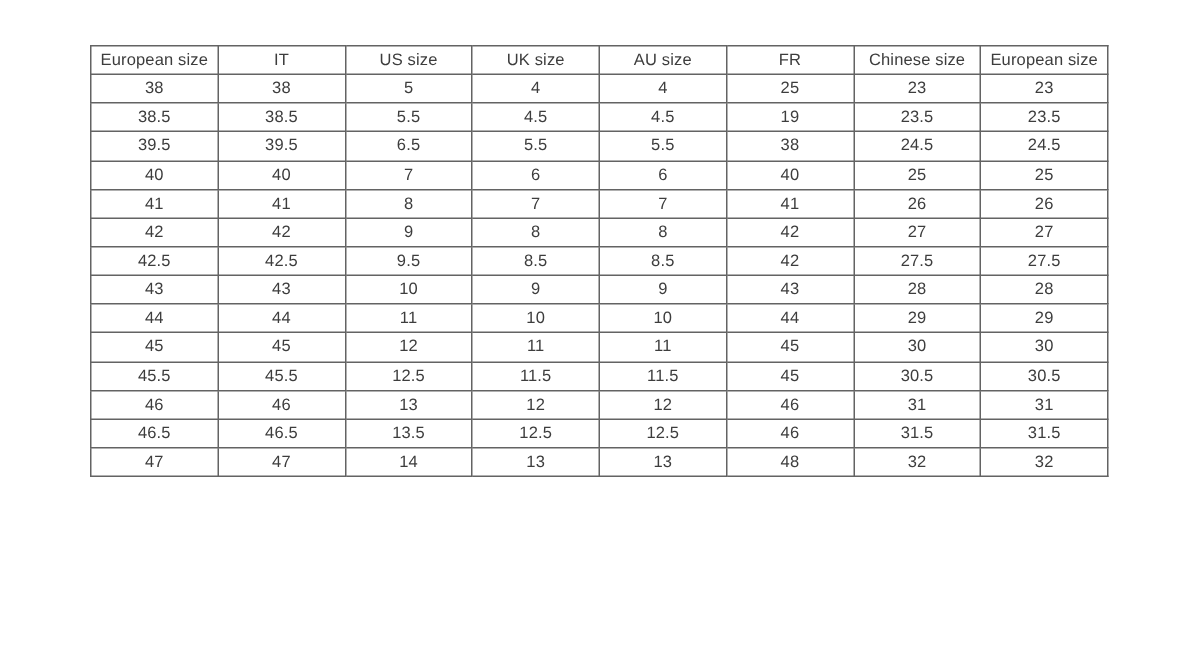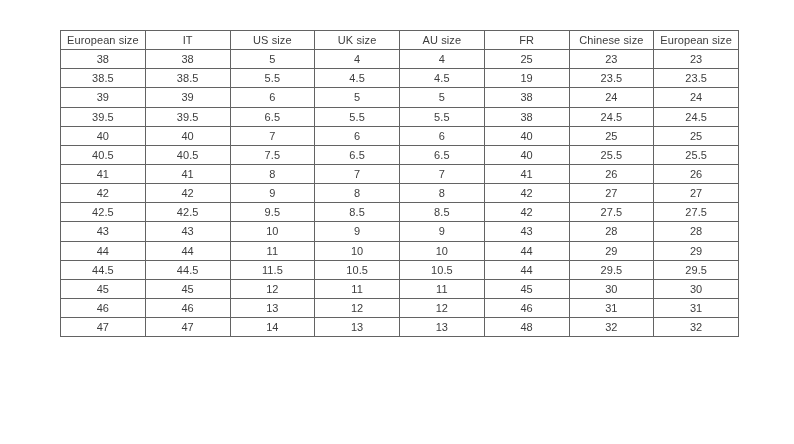--- a/index.html
+++ b/index.html
@@ -76,60 +76,40 @@
           <td>38.5</td>
           <td>38.5</td>
           <td>5.5</td>
           <td>4.5</td>
           <td>4.5</td>
           <td>19</td>
           <td>23.5</td>
           <td>23.5</td>
         </tr>
         <tr>
-          <td>39</td>
-          <td>39</td>
-          <td>6</td>
-          <td>5</td>
-          <td>5</td>
-          <td>38</td>
-          <td>24</td>
-          <td>24</td>
-        </tr>
-        <tr>
           <td>39.5</td>
           <td>39.5</td>
           <td>6.5</td>
           <td>5.5</td>
           <td>5.5</td>
           <td>38</td>
           <td>24.5</td>
           <td>24.5</td>
         </tr>
         <tr>
           <td>40</td>
           <td>40</td>
           <td>7</td>
           <td>6</td>
           <td>6</td>
           <td>40</td>
           <td>25</td>
           <td>25</td>
         </tr>
         <tr>
-          <td>40.5</td>
-          <td>40.5</td>
-          <td>7.5</td>
-          <td>6.5</td>
-          <td>6.5</td>
-          <td>40</td>
-          <td>25.5</td>
-          <td>25.5</td>
-        </tr>
-        <tr>
           <td>41</td>
           <td>41</td>
           <td>8</td>
           <td>7</td>
           <td>7</td>
           <td>41</td>
           <td>26</td>
           <td>26</td>
         </tr>
         <tr>
@@ -166,48 +146,58 @@
           <td>44</td>
           <td>44</td>
           <td>11</td>
           <td>10</td>
           <td>10</td>
           <td>44</td>
           <td>29</td>
           <td>29</td>
         </tr>
         <tr>
-          <td>44.5</td>
-          <td>44.5</td>
-          <td>11.5</td>
-          <td>10.5</td>
-          <td>10.5</td>
-          <td>44</td>
-          <td>29.5</td>
-          <td>29.5</td>
-        </tr>
-        <tr>
           <td>45</td>
           <td>45</td>
           <td>12</td>
           <td>11</td>
           <td>11</td>
           <td>45</td>
           <td>30</td>
           <td>30</td>
         </tr>
         <tr>
+          <td>45.5</td>
+          <td>45.5</td>
+          <td>12.5</td>
+          <td>11.5</td>
+          <td>11.5</td>
+          <td>45</td>
+          <td>30.5</td>
+          <td>30.5</td>
+        </tr>
+        <tr>
           <td>46</td>
           <td>46</td>
           <td>13</td>
           <td>12</td>
           <td>12</td>
           <td>46</td>
           <td>31</td>
           <td>31</td>
+        </tr>
+        <tr>
+          <td>46.5</td>
+          <td>46.5</td>
+          <td>13.5</td>
+          <td>12.5</td>
+          <td>12.5</td>
+          <td>46</td>
+          <td>31.5</td>
+          <td>31.5</td>
         </tr>
         <tr>
           <td>47</td>
           <td>47</td>
           <td>14</td>
           <td>13</td>
           <td>13</td>
           <td>48</td>
           <td>32</td>
           <td>32</td>

